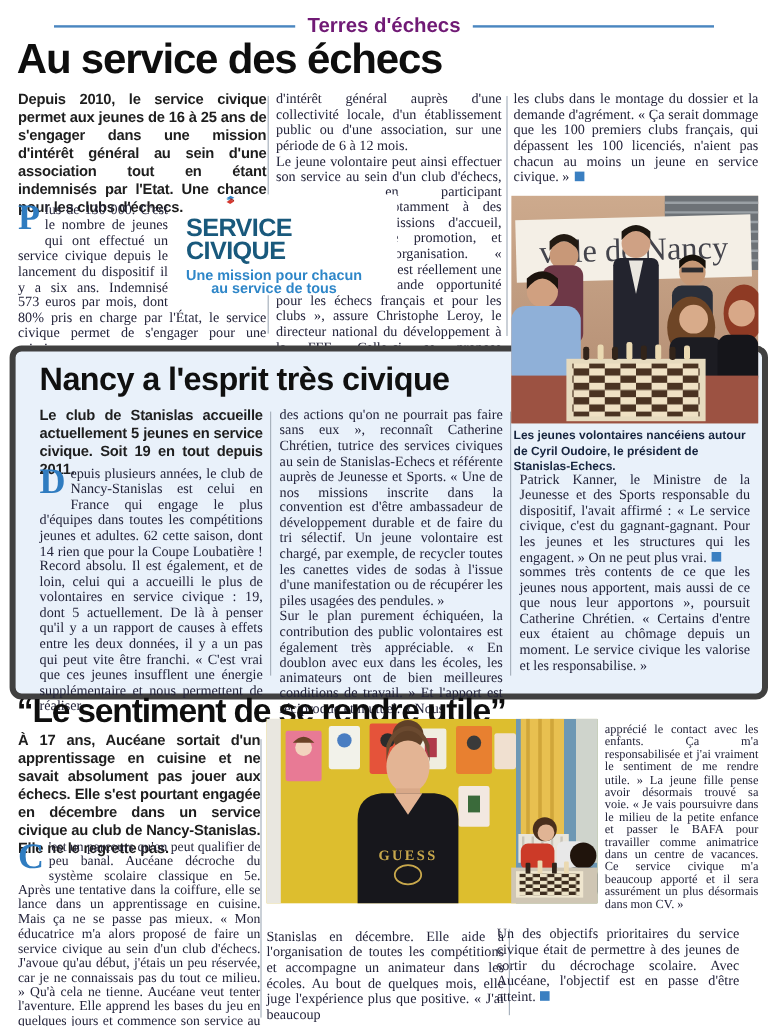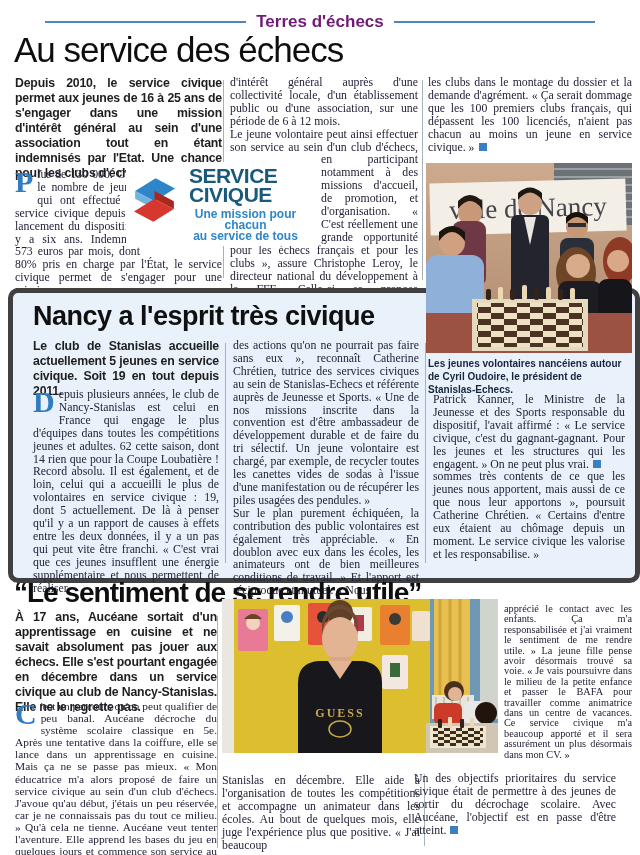--- a/index.html
+++ b/index.html
@@ -3,37 +3,37 @@
 <meta charset="utf-8">
 <style>
   html,body{margin:0;padding:0;background:#ffffff;}
   .page{position:relative;width:640px;height:855px;background:#ffffff;overflow:hidden;
         font-family:"Liberation Serif",serif;color:#23233a;}
   
   .kicker{position:absolute;left:45px;right:45px;top:12px;display:flex;align-items:center;gap:10px;}
   .kicker .line{flex:1;height:2px;background:#4a86c0;}
   .kicker .ktxt{font-family:"Liberation Sans",sans-serif;font-weight:bold;font-size:17px;color:#701a75;white-space:nowrap;}
   
-  .h1{position:absolute;left:14px;top:30px;font-family:"Liberation Sans",sans-serif;font-weight:normal;
+  .h1{position:absolute;left:14px;top:30px;font-family:"Liberation Sans",sans-serif;font-weight:bold;
       font-size:35px;letter-spacing:-1px;color:#0e0e0e;}
   
   .body{font-size:11.8px;line-height:12.9px;text-align:justify;hyphens:auto;}
   .lead{font-family:"Liberation Sans",sans-serif;font-weight:bold;font-size:12.3px;line-height:15px;
         color:#1e1e1e;text-align:justify;letter-spacing:-0.2px;}
   .dropcap{float:left;font-family:"Liberation Serif",serif;font-weight:bold;font-size:30px;line-height:25px;
            color:#2f7cc0;margin:1px 4px 0 0;}
   .endsq{display:inline-block;width:8px;height:8px;background:#3a7fc1;margin-left:4px;}
   .vrule{position:absolute;width:1px;background:#a8b2bd;}
   .abs{position:absolute;}
   p{margin:0;}
   
   .spacer-r{float:right;width:82px;height:80px;}
   .spacer-l{float:left;width:86px;height:88px;margin-right:5px;}
   
-  .logo{position:absolute;left:126px;top:162px;width:176px;height:84px;background:#fff;display:flex;align-items:flex-start;gap:6px;}
+  .logo{position:absolute;left:155px;top:162px;width:176px;height:84px;background:#fff;display:flex;align-items:flex-start;gap:6px;flex-direction:column;}
   .logo-text{padding-top:4px;}
   .logo-word{font-family:"Liberation Sans",sans-serif;font-weight:bold;font-size:21px;line-height:19px;
              color:#19597c;letter-spacing:-0.5px;}
   .logo-tag{font-family:"Liberation Sans",sans-serif;font-weight:bold;font-size:12px;line-height:11px;
             color:#2e86c8;margin-top:5px;text-align:center;}
   
   .bluebox{position:absolute;left:8px;top:288px;width:622px;height:285px;background:#e9f1fa;
            border:5px solid #404040;border-radius:10px;}
   .bluebox .btitle{position:absolute;left:20px;top:8px;font-family:"Liberation Sans",sans-serif;
                    font-weight:bold;font-size:27px;letter-spacing:-0.5px;color:#101010;}

